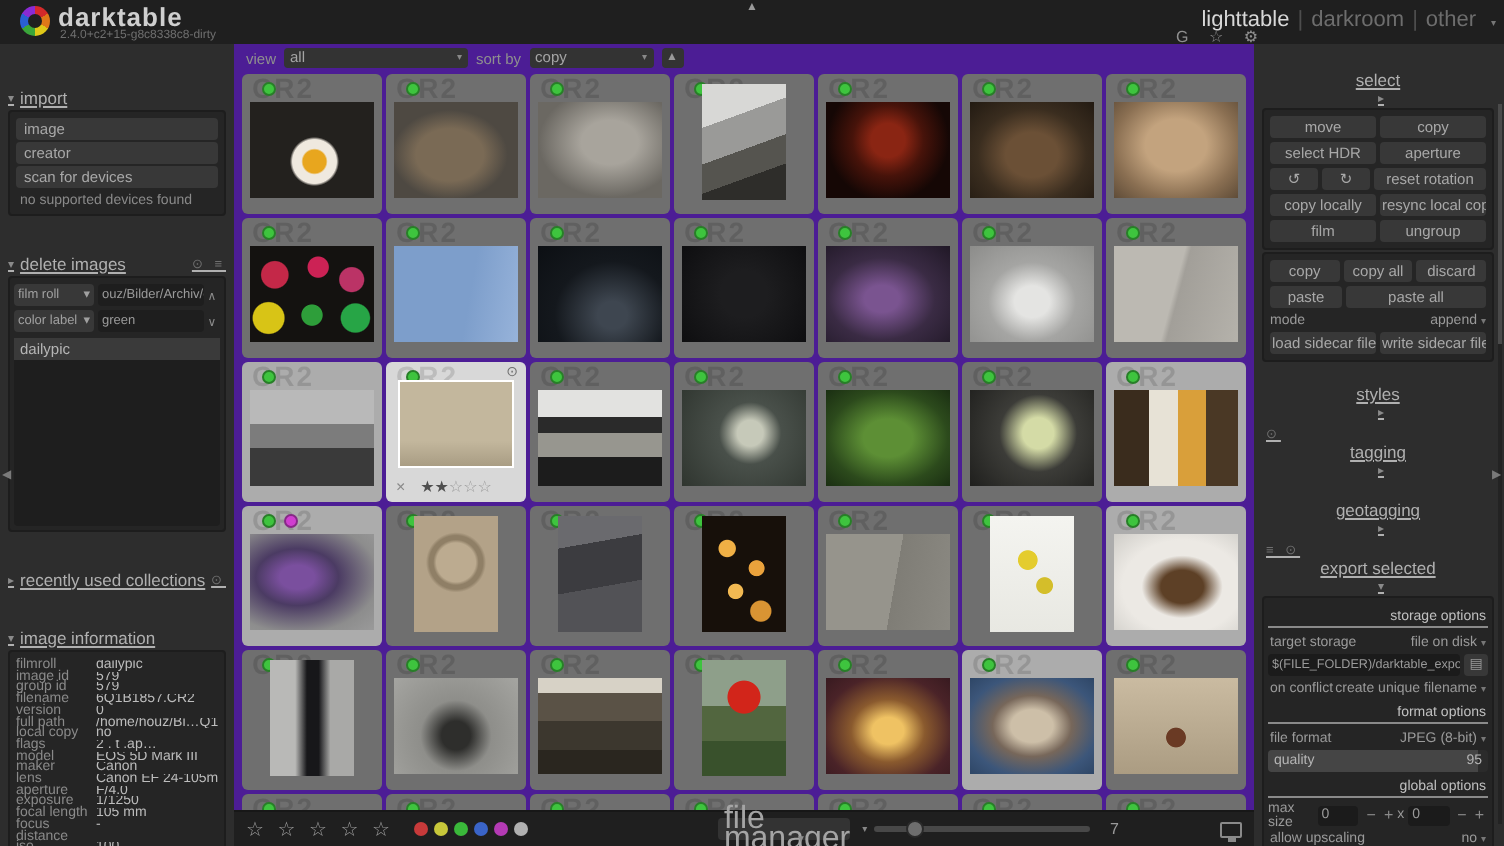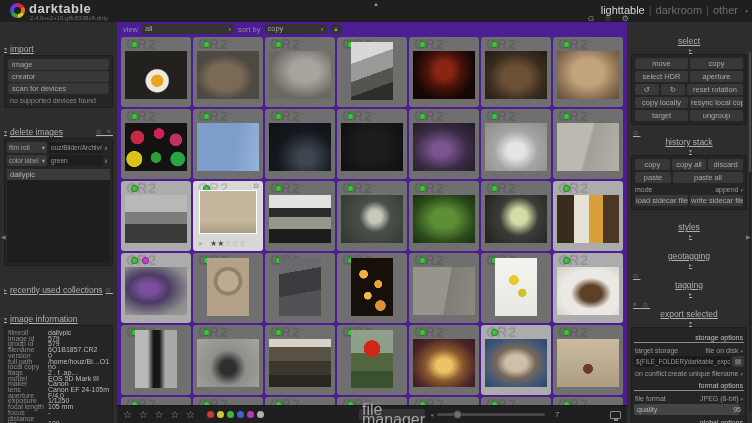--- a/index.html
+++ b/index.html
@@ -550,31 +550,26 @@
         <div class="btnrow">
           <div class="btn ic">↺</div>
           <div class="btn ic">↻</div>
           <div class="btn f2">reset rotation</div>
         </div>
         <div class="btnrow">
           <div class="btn">copy locally</div>
           <div class="btn">resync local copy</div>
         </div>
         <div class="btnrow">
-          <div class="btn">target</div>
+          <div class="btn">film</div>
           <div class="btn">ungroup</div>
         </div>
       </div>
   </div>
 
-  <div class="mod-head right">
-    <span class="hicons">⊙</span>
-    <span>history stack</span>
-    <span class="tri">▾</span>
-  </div>
   <div class="box">
     <div>
         <div class="btnrow">
           <div class="btn">copy</div>
           <div class="btn">copy all</div>
           <div class="btn">discard</div>
         </div>
         <div class="btnrow">
           <div class="btn">paste</div>
           <div class="btn f2">paste all</div>
@@ -590,26 +585,26 @@
           <div class="btn">write sidecar files</div>
         </div>
       </div>
   </div>
 
   <div class="mod-head right">
     <span>styles</span>
     <span class="tri">▸</span>
   </div>
   <div class="mod-head right">
-    <span>geotagging</span>
-    <span class="tri">▸</span>
-  </div>
-  <div class="mod-head right">
     <span class="hicons">⊙</span>
     <span>tagging</span>
+    <span class="tri">▸</span>
+  </div>
+  <div class="mod-head right">
+    <span>geotagging</span>
     <span class="tri">▸</span>
   </div>
 
   <div class="mod-head right">
     <span class="hicons">≡ ⊙</span>
     <span>export selected</span>
     <span class="tri">▾</span>
   </div>
   <div class="box">
     <div class="sect">storage options</div>

